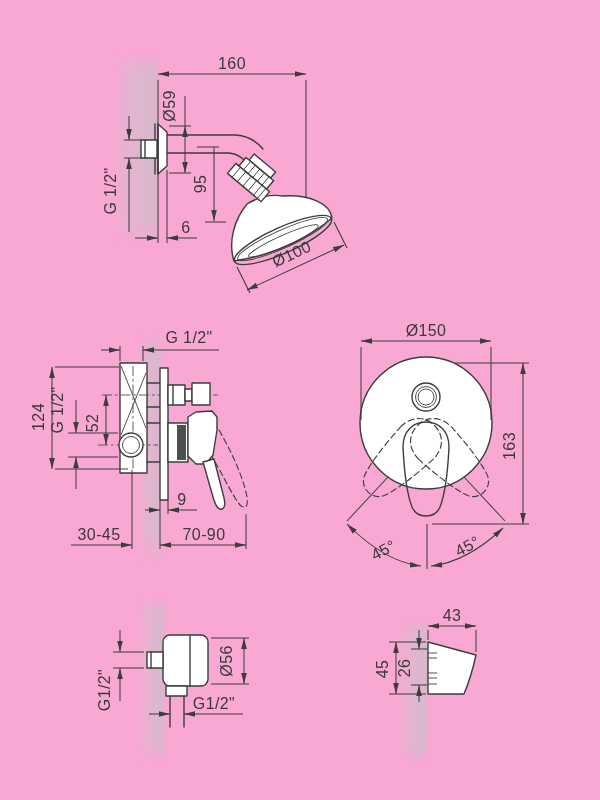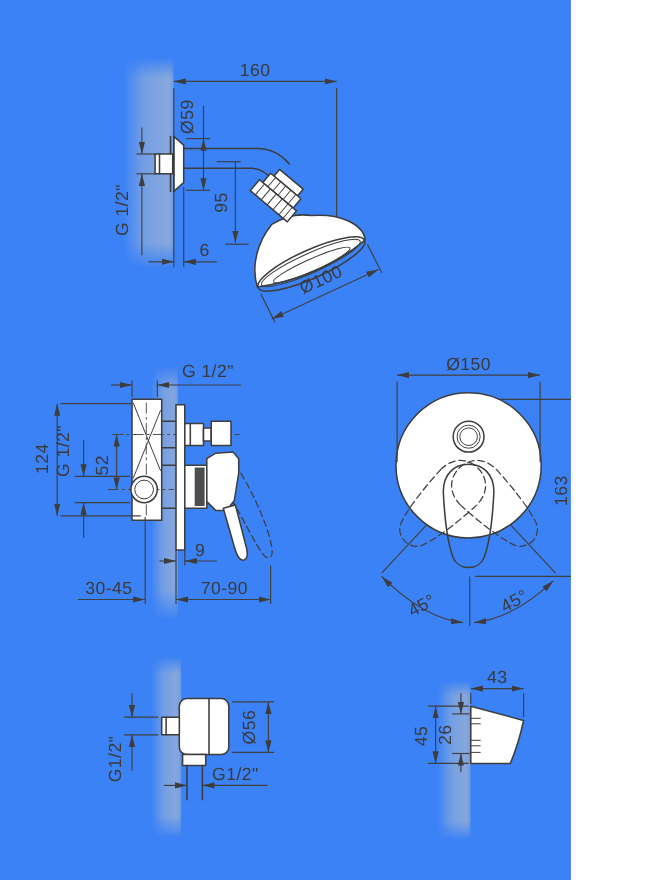--- a/index.html
+++ b/index.html
@@ -1,16 +1,16 @@
 <!DOCTYPE html>
 <html><head>
 <meta charset="utf-8">
 <style>
   html,body{margin:0;padding:0;background:#fff;}
-  #stage{position:relative;width:519px;height:800px;background:#3b82f6;overflow:hidden;
+  #stage{position:relative;width:600px;height:800px;background:#f9a8d4;overflow:hidden;
          font-family:"Liberation Sans",sans-serif;}
   .shadow-band{position:absolute;pointer-events:none;
     background:linear-gradient(90deg, rgba(198,200,204,0) 0%, rgba(196,198,203,0.42) 40%, rgba(192,195,200,0.62) 100%);
     -webkit-mask-image:linear-gradient(180deg, transparent 0%, #000 10%, #000 88%, transparent 100%);
     mask-image:linear-gradient(180deg, transparent 0%, #000 10%, #000 88%, transparent 100%);
     filter:blur(2.5px);}
   svg{position:absolute;left:0;top:0;}
   .ln{stroke:#3d3d3d;stroke-width:1.4;fill:none;stroke-linecap:round;stroke-linejoin:round;}
   .lnf{stroke:#3d3d3d;stroke-width:1.4;fill:#fff;stroke-linejoin:round;}
   .thin{stroke:#3d3d3d;stroke-width:0.9;fill:none;}

